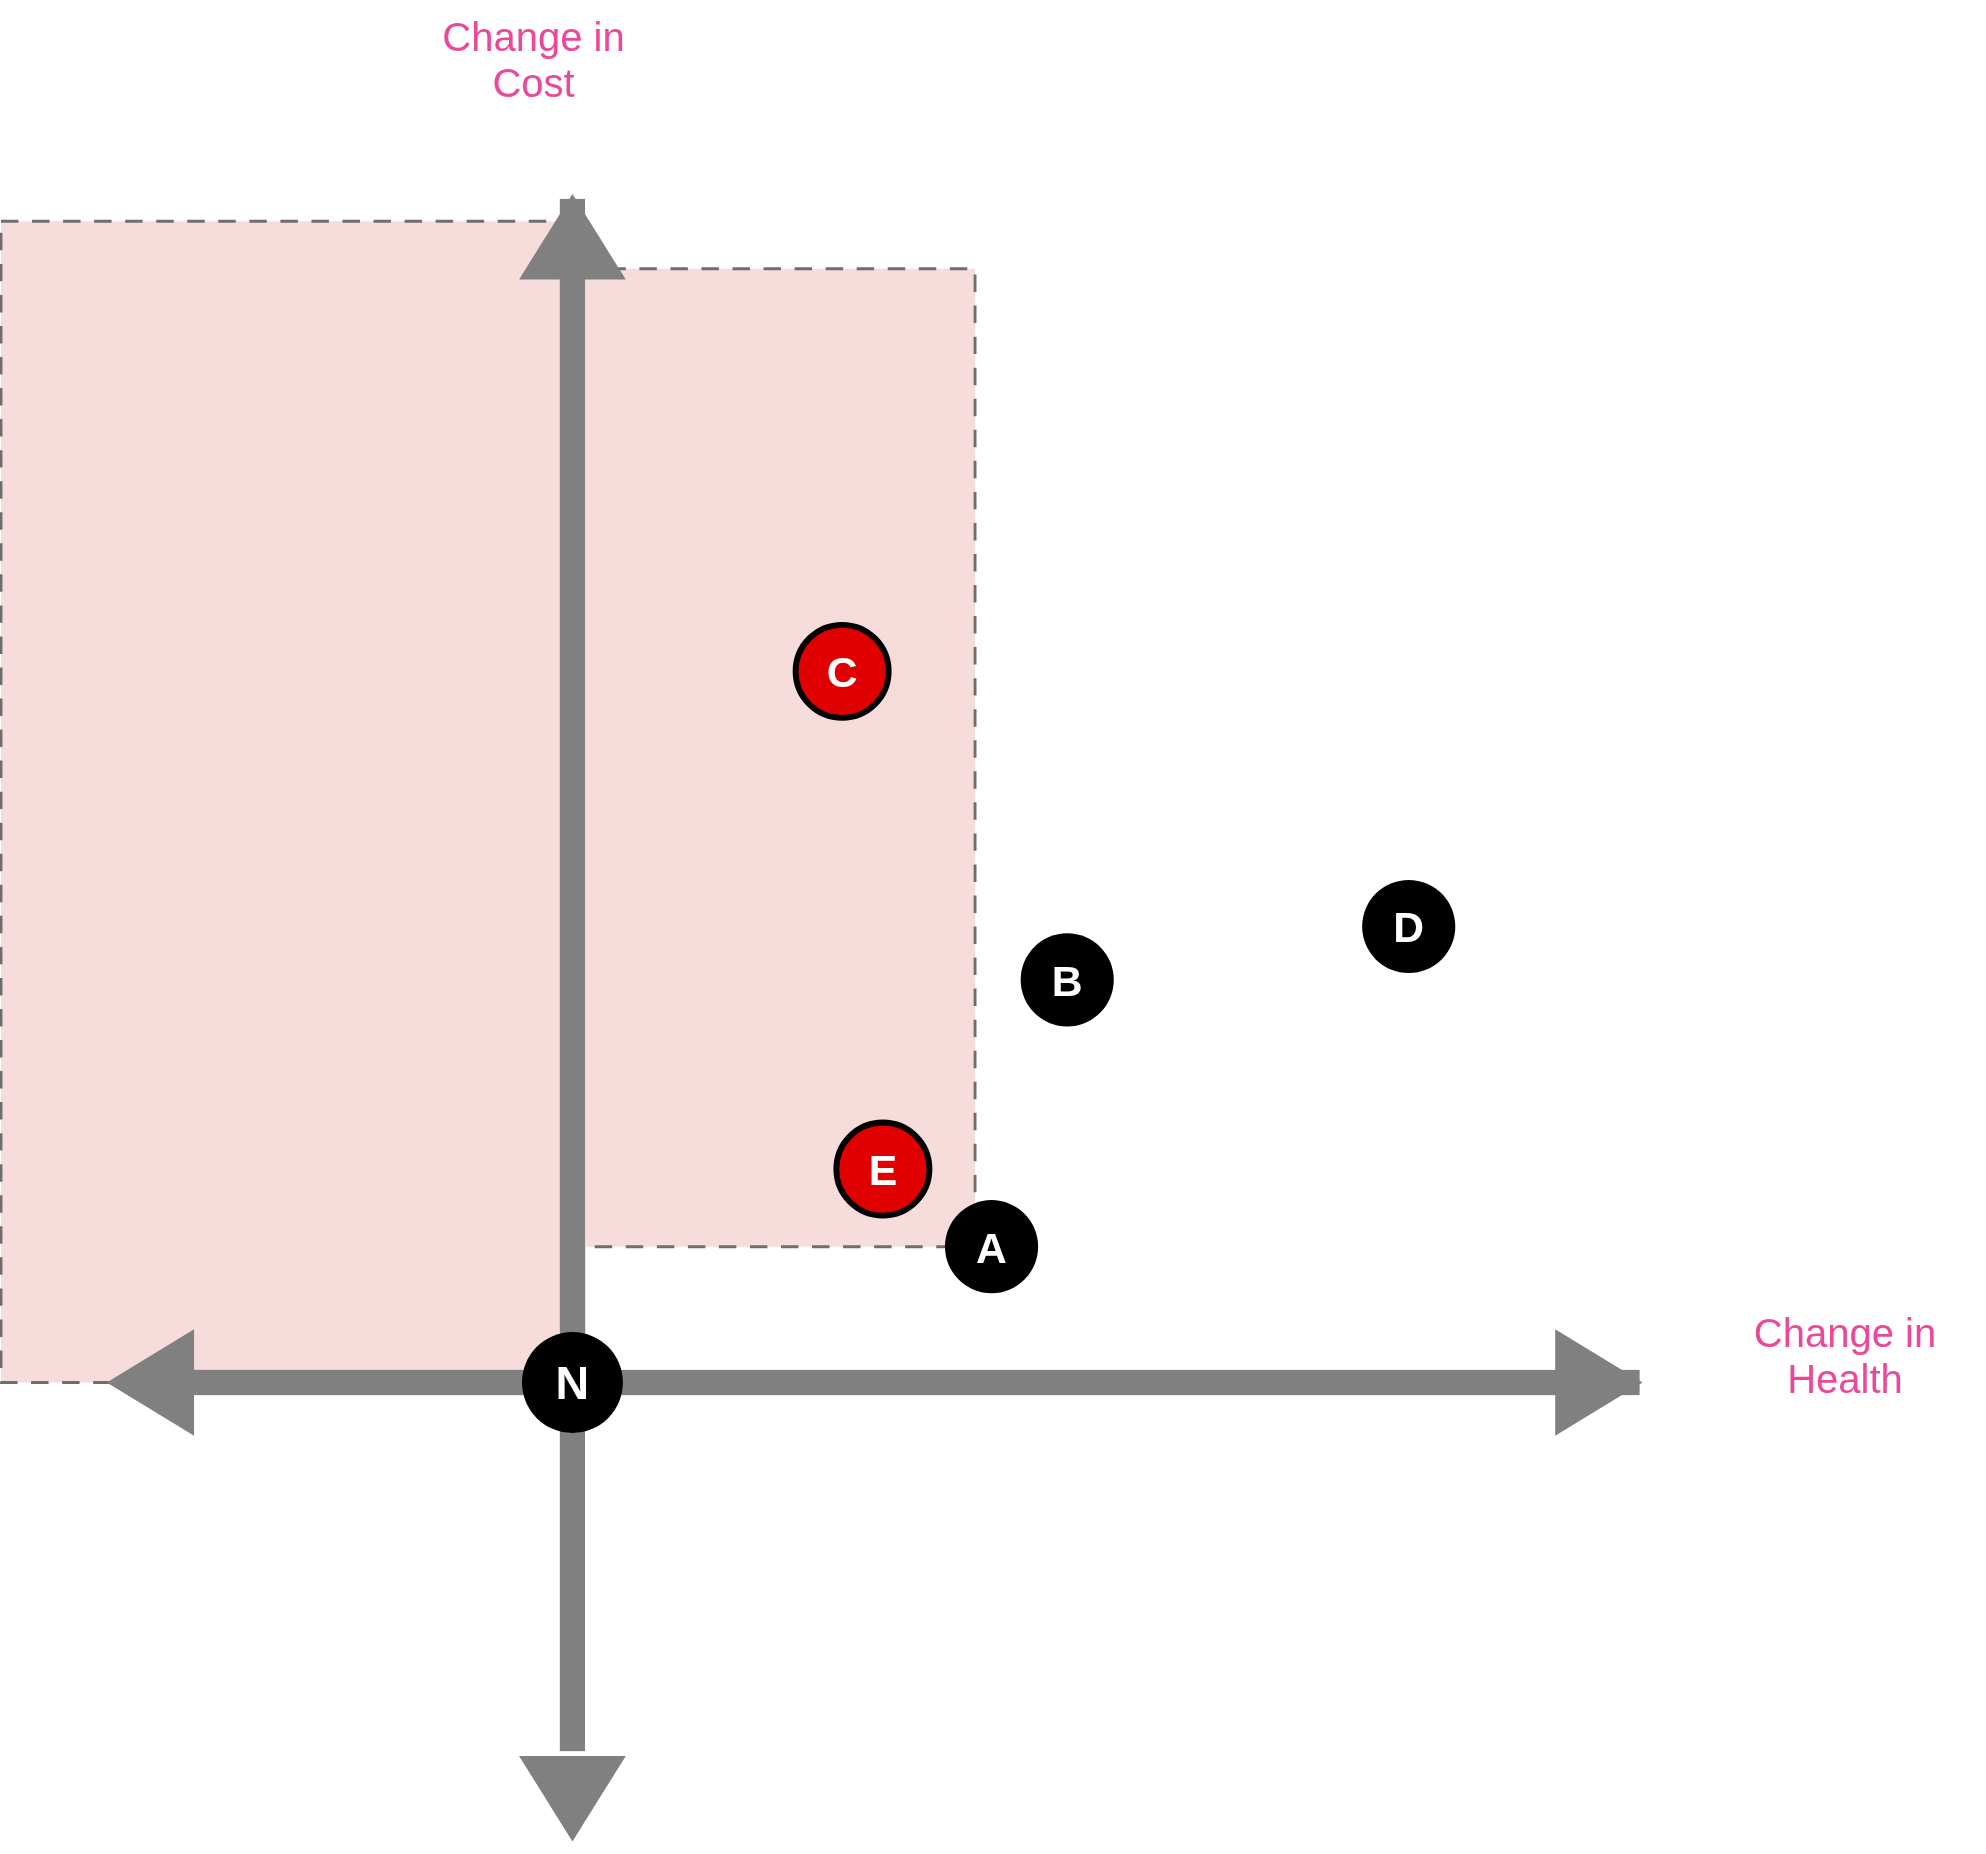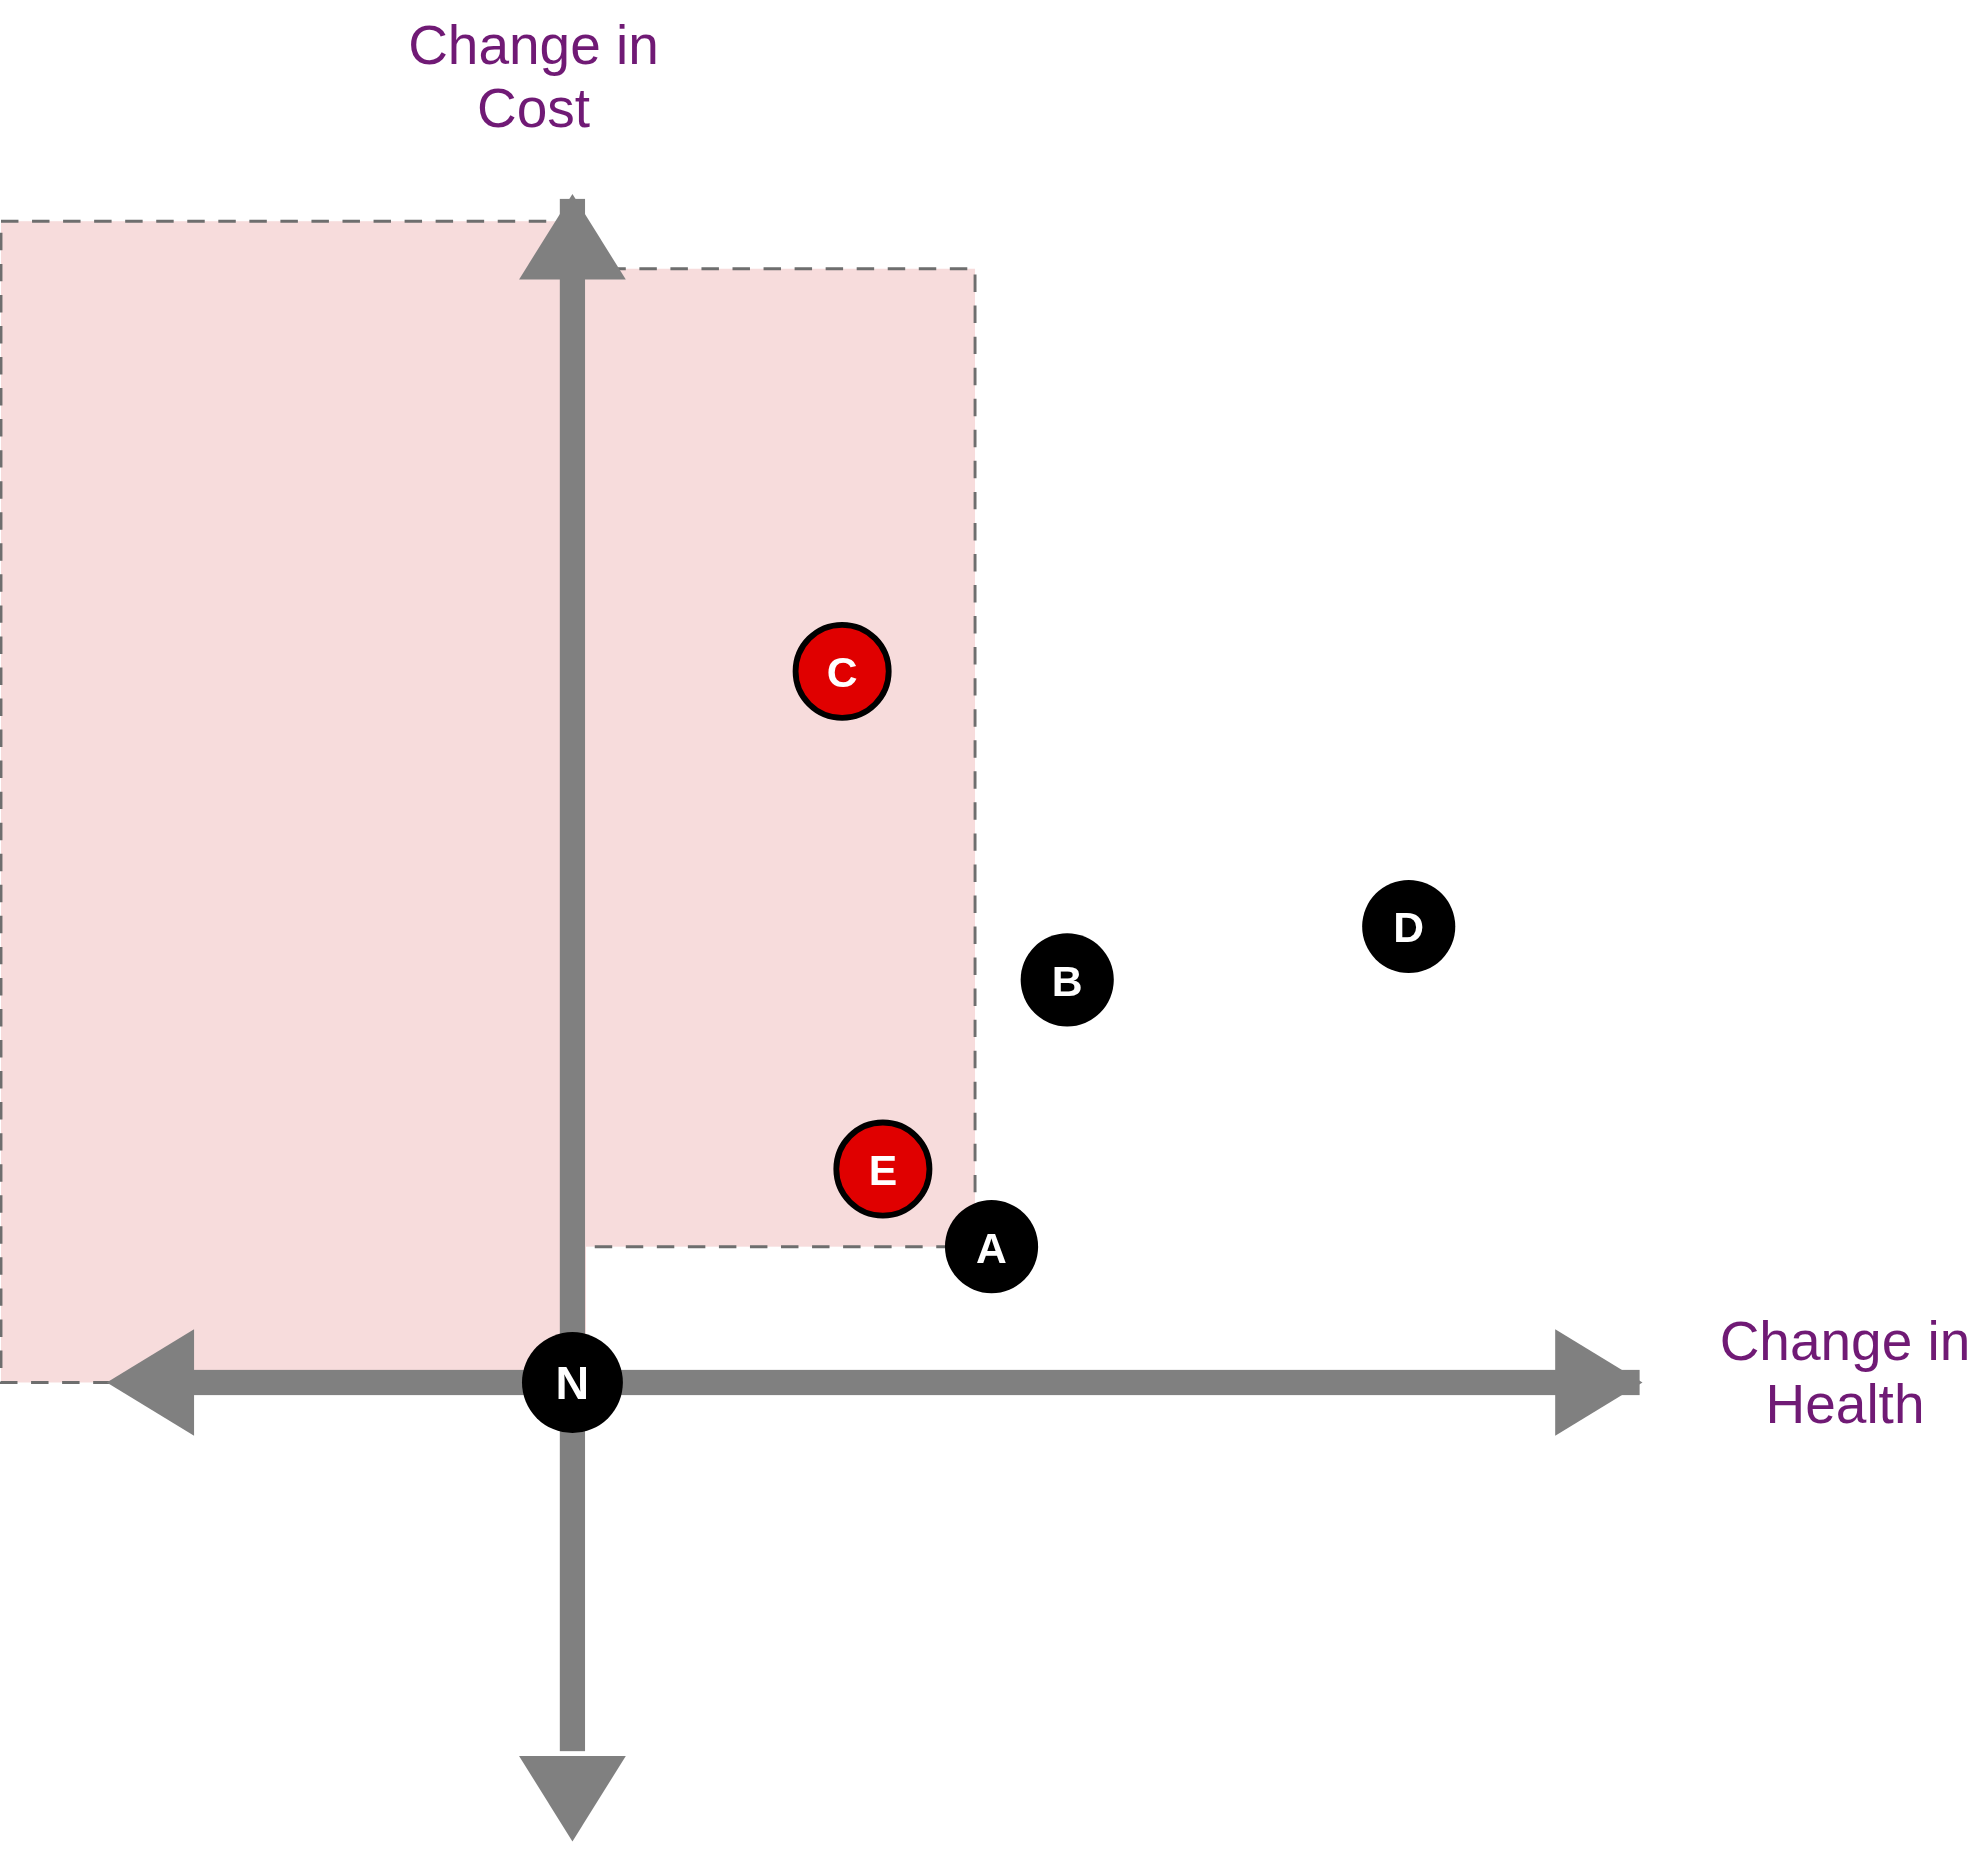--- a/index.html
+++ b/index.html
@@ -4,23 +4,23 @@
 <title>Cost-Effectiveness Plane</title>
 <style>
   html,body{margin:0;padding:0;background:#ffffff;}
   body{width:1986px;height:1854px;overflow:hidden;
        font-family:"Liberation Sans",sans-serif;}
   #stage{position:relative;width:1986px;height:1854px;background:#ffffff;}
   svg#plane{position:absolute;left:0;top:0;width:1986px;height:1854px;display:block;}
   .axis-label{
       position:absolute;
       font-family:"Liberation Sans",sans-serif;
-      font-size:55px;
+      font-size:40px;
       line-height:1.15;
-      color:#701a75;
+      color:#ec4899;
       text-align:center;
       white-space:pre-line;
       font-weight:400;
   }
   #ylabel{left:291px;top:13.6px;width:485px;}
   #xlabel{left:1685px;top:1310px;width:320px;text-align:center;}
   .node-letter{
       font-family:"Liberation Sans",sans-serif;
       font-weight:bold;
       fill:#ffffff;

